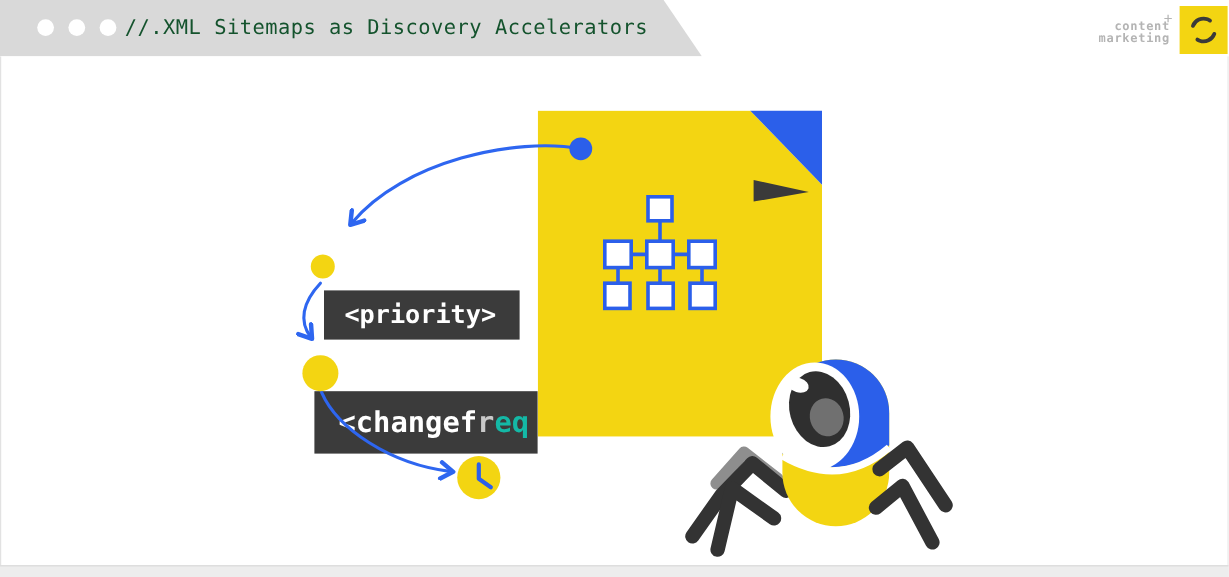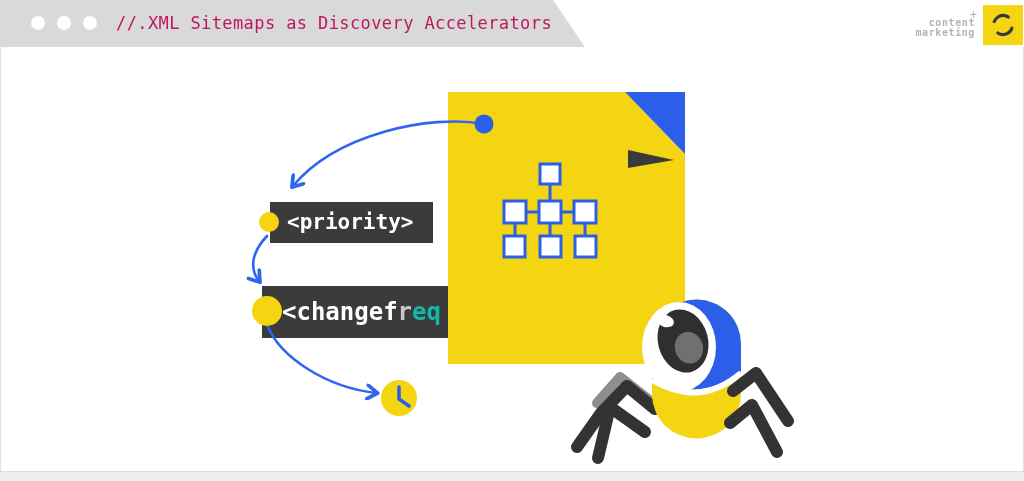--- a/index.html
+++ b/index.html
@@ -11,35 +11,35 @@
   
   .tab{
     position:absolute; left:0; top:0; width:600px; height:47px;
     background:#d9d9d9;
     -webkit-clip-path:polygon(0 0,553px 0,585px 100%,0 100%);
     clip-path:polygon(0 0,553px 0,585px 100%,0 100%);
   }
   .dot{ position:absolute; top:16px; width:14px; height:14px; border-radius:50%; background:#ffffff; }
   .dot.d1{ left:31px; } .dot.d2{ left:57px; } .dot.d3{ left:83px; }
   .tab-title{
-    position:absolute; left:116px; top:13px; font-size:17px; letter-spacing:0.4px;
-    color:#be185d; white-space:nowrap;
+    position:absolute; left:104px; top:13px; font-size:17px; letter-spacing:0.4px;
+    color:#14532d; white-space:nowrap;
   }
   .brand{ position:absolute; right:49px; top:18px; text-align:right; color:#b4b4b4;
     font-size:10px; font-weight:bold; line-height:10px; letter-spacing:0.6px;margin-left:28px; }
   .brand-plus{ position:absolute; right:47px; top:8px; color:#b4b4b4; font-size:12px; }
   .logo{ position:absolute; right:1px; top:5px; width:40px; height:40px; background:#F3D512; }
   
   .edge-l{ position:absolute; left:0; top:47px; bottom:0; width:1px; background:#e2e2e2; }
   .edge-r{ position:absolute; right:0; top:47px; bottom:0; width:1px; background:#e2e2e2; }
   .footer-strip{ position:absolute; left:0; right:0; bottom:0; height:10px;
     background:#ededed; border-top:1px solid #dadada; z-index:2; }
   
   .tag{ position:absolute; background:#3b3b3b; color:#ffffff; font-weight:bold;
-    white-space:nowrap; overflow:hidden; }
+    white-space:nowrap; overflow:hidden;margin-top:40px; }
   .tag-priority{ left:270px; top:202px; width:163px; height:41px; font-size:21px;
     line-height:41px; padding-left:17px; z-index:10; }
   .tag-changefreq{ left:262px; top:286px; width:186px; height:52px; font-size:24px;
     line-height:52px; padding-left:20px; z-index:8; }
   .tag-changefreq .fade1{ color:#c9c9c9; } .tag-changefreq .fade2{ color:#14b8a6; }
   .tag-lastmod{ left:393px; top:369px; width:220px; height:59px; font-size:30px;
     line-height:59px; padding-left:31px; z-index:10; }
   .doc{
     position:absolute; left:448px; top:92px; width:237px; height:272px; background:#F3D512;
     -webkit-clip-path:polygon(0 0,177px 0,237px 62px,237px 272px,0 272px);

